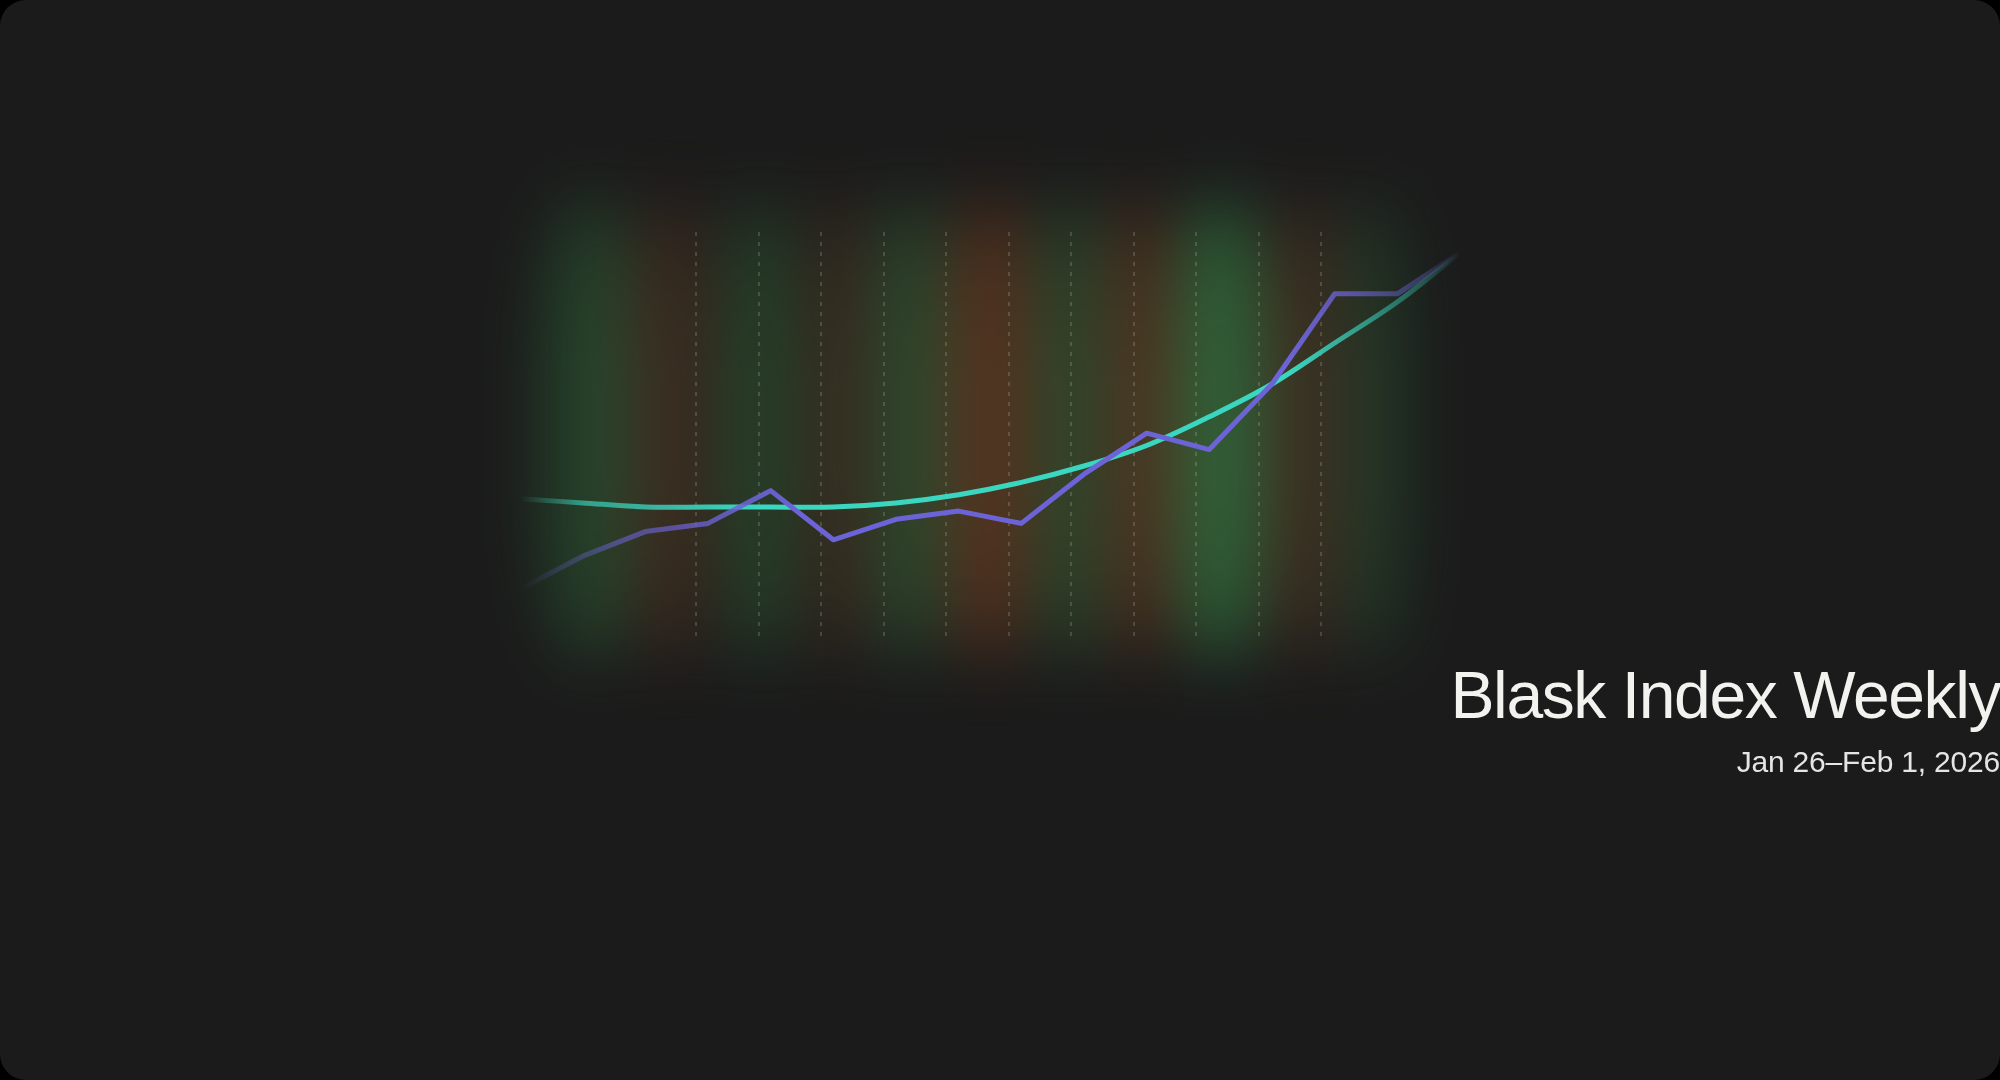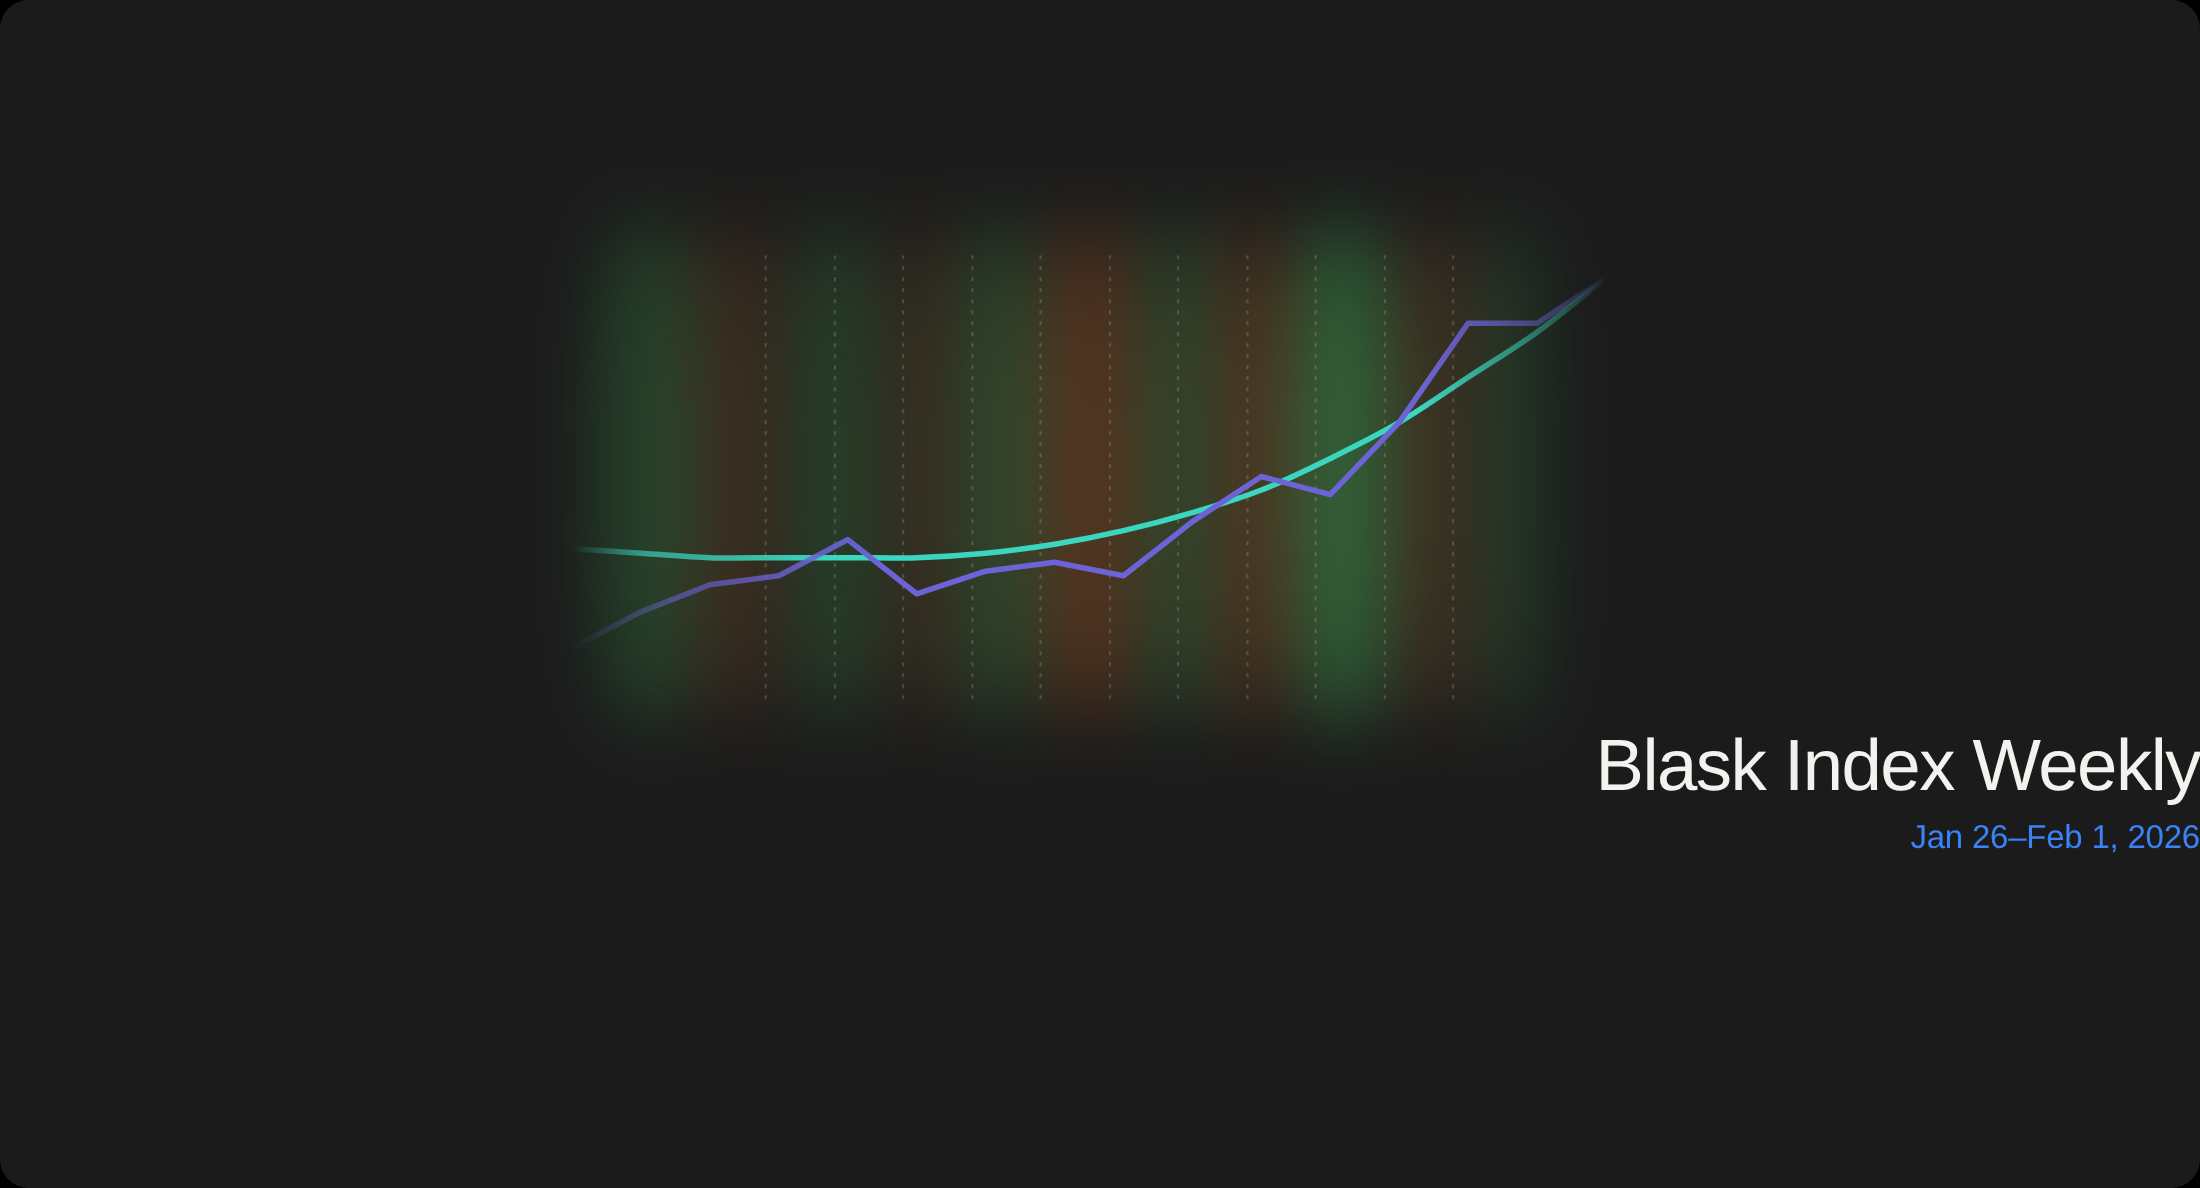--- a/index.html
+++ b/index.html
@@ -96,21 +96,21 @@
   .title {
     margin: 0;
     color: #f2f2ef;
     font-size: 66px;
     font-weight: 400;
     letter-spacing: -1.4px;
     line-height: 1.08;
   }
   .subtitle {
     margin: 14px 0 0 0;
-    color: #3b82f6;
+    color: #e5e5e5;
     font-size: 30px;
     font-weight: 400;
     letter-spacing: -0.2px;
   }
 </style>
 </head>
 <body>
 
 <div class="card">
 

